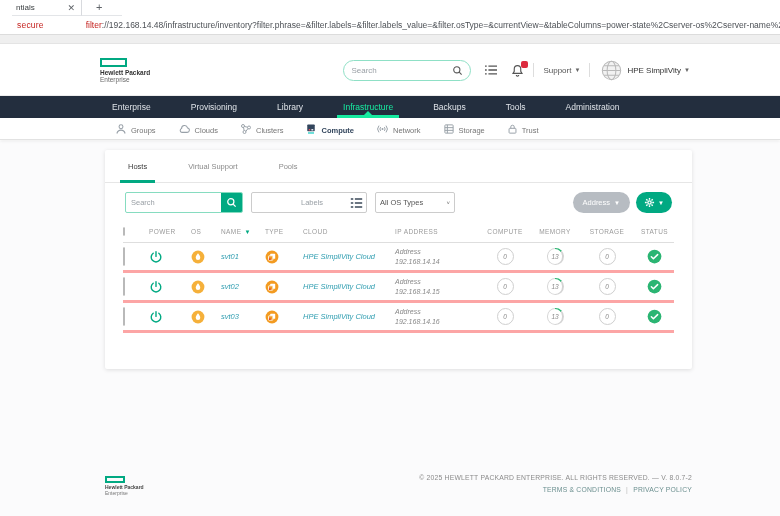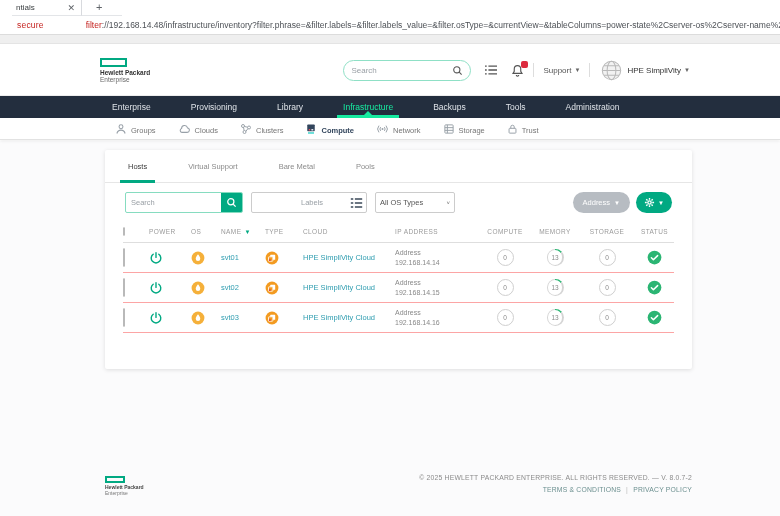--- a/index.html
+++ b/index.html
@@ -85,21 +85,21 @@
   .btn-actions .caret { color:#fff; }
   .btn-gear { height:21px; width:36px; background:#01a982; border:none; border-radius:11px; margin-left:6px;
               display:flex; align-items:center; justify-content:center; gap:3px; }
   .btn-gear .caret { color:#fff; }
 
   .tbl { margin:0 18px; }
   .trow { display:grid; grid-template-columns:26px 42px 30px 44px 38px 92px 84px 52px 48px 56px 1fr;
           align-items:center; }
   .thead { height:22px; border-bottom:1px solid #dedede; font-size:6.5px; letter-spacing:.4px; color:#9a9a9a; }
   .thead .num { text-align:center; }
-  .tdata { height:30px; border-bottom:1px solid #fca5a5; }
+  .tdata { height:30px; border-bottom:3px solid #fca5a5;font-style:italic; }
   .cb { width:10px; height:10px; border:1px solid #b9b9b9; border-radius:2px; background:#fff; }
   .namecell { display:flex; align-items:center; gap:3px; }
   .sortcaret { font-size:6px; color:#01a982; }
   .link { font-size:7.5px; color:#2f9db0; }
   .ipcell { font-size:7px; color:#888; line-height:1.35; }
   .numcell { display:flex; justify-content:center; }
   .ring { width:17px; height:17px; border:1px solid #cfcfcf; border-radius:50%;
           display:flex; align-items:center; justify-content:center; font-size:6.5px; color:#8a8a8a; }
   .ring-arc { width:17px; height:17px; border-radius:50%; background:conic-gradient(#2bb573 0deg 48deg,#d4d4d4 48deg 360deg);
           display:flex; align-items:center; justify-content:center; }
@@ -259,21 +259,20 @@
     <span>Trust</span>
   </span>
 </div>
 
 <div class="content">
   <div class="card">
 
     <div class="tabs">
       <div class="ptab active">Hosts</div>
       <div class="ptab">Virtual Support</div>
-      <div class="ptab">Bare Metal</div>
       <div class="ptab">Pools</div>
     </div>
 
     <div class="filterbar">
       <div class="fsearch">
         <input placeholder="Search" style="">
         <span class="fsearch-btn">
           <svg width="11" height="11" viewBox="0 0 16 16" fill="none" stroke="#fff" stroke-width="1.8">
               <circle cx="7" cy="7" r="4.5"></circle>
               <path d="M10.5 10.5 14 14"></path>

